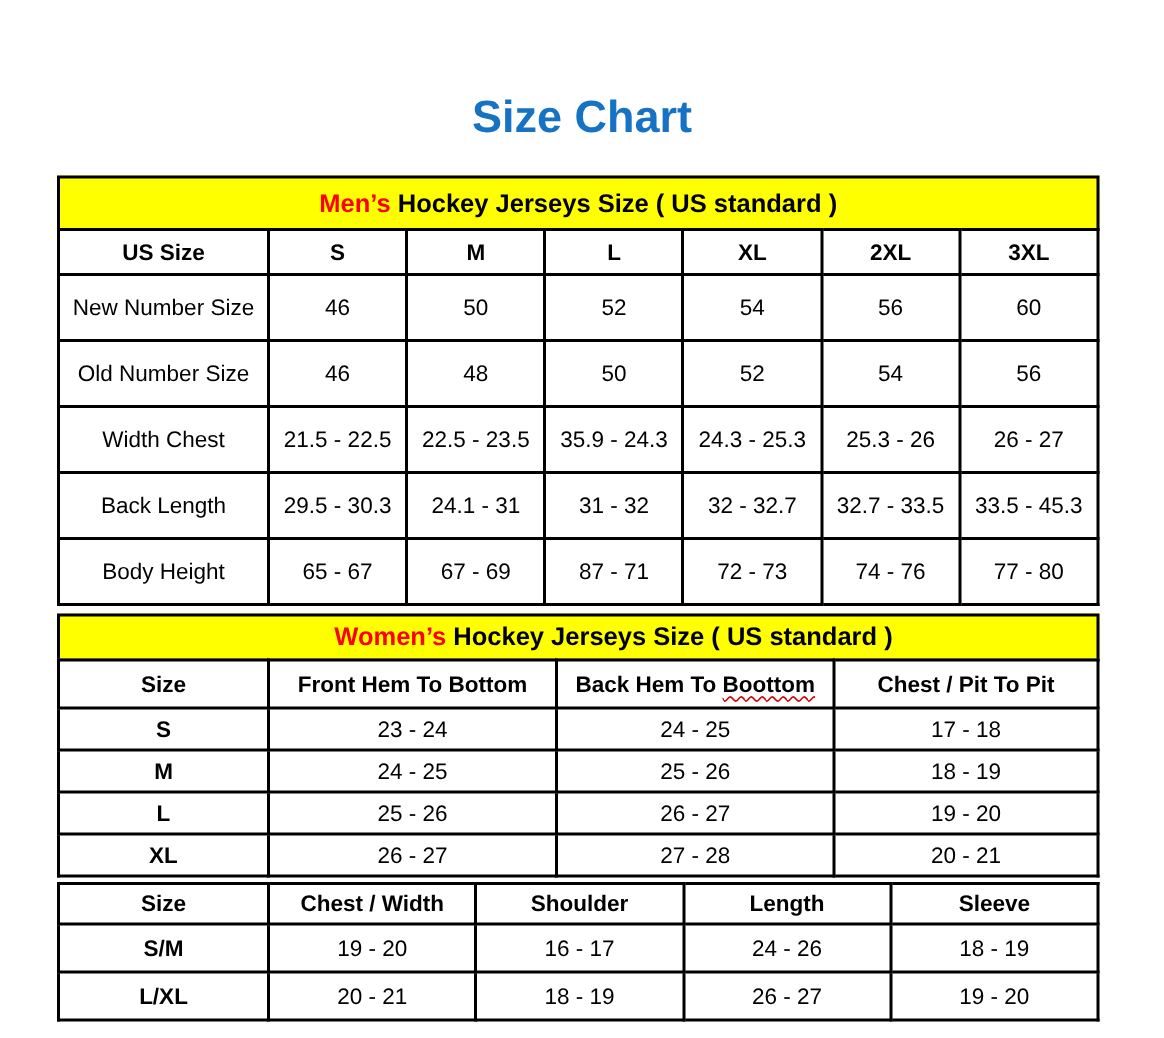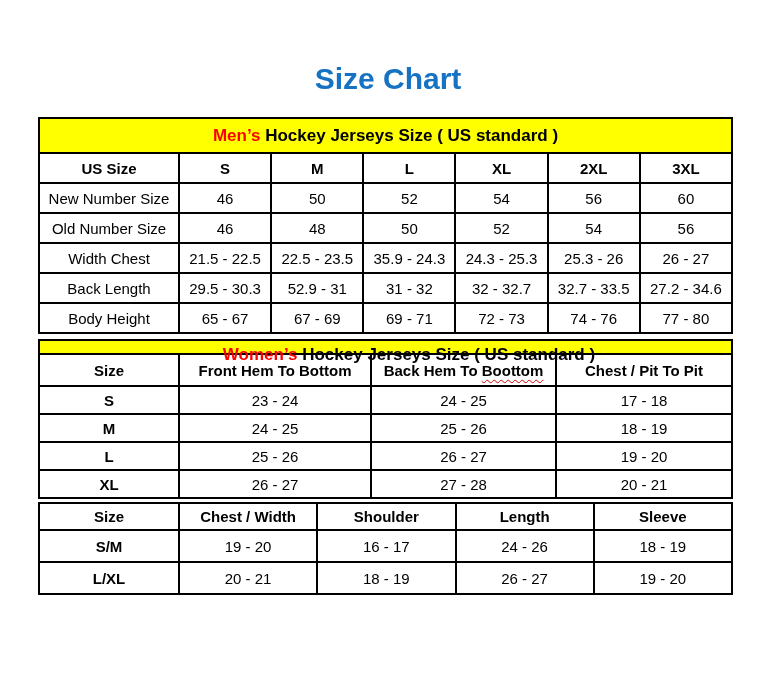--- a/index.html
+++ b/index.html
@@ -28,21 +28,21 @@
 
   .band {
     border: 2px solid #000;
     background: #FFFF00;
     text-align: center;
     font-weight: 700;
     font-size: 17px;
     color: #000;
   }
   .band-mens   { height: 37px; line-height: 33px; text-align: center; }
-  .band-womens { height: 16px; line-height: 28px; padding-left: 47px; }
+  .band-womens { height: 32px; line-height: 28px; padding-left: 47px; }
   .band-youth  { height: 28px; line-height: 24px; }
   .band .accent { color: #FF0000; }
 
   table.grid {
     border-collapse: collapse;
     table-layout: fixed;
     width: 695px;
     margin-top: -2px;
     background: #fff;
   }
@@ -52,21 +52,21 @@
     vertical-align: middle;
     padding: 0;
     font-size: 15px;
     overflow: hidden;
   }
   .grid th { font-weight: 700; }
   .grid td { font-weight: 400; }
   .grid td.bold-label { font-weight: 700; }
 
   .mens   tr.head { height: 30px; padding-left: 39px; }
-  .mens   tr.body { height: 30px; }
+  .mens   tr.body { height: 44px; }
   .womens tr.head { height: 32px; }
   .womens tr.body { height: 28px; }
   .youth  tr.head { height: 27px; }
   .youth  tr.body { height: 32px; }
 
   .squiggle {
     text-decoration-line: underline;
     text-decoration-style: wavy;
     text-decoration-color: #D40000;
     text-decoration-thickness: 1px;
@@ -130,31 +130,31 @@
             <td>21.5 - 22.5</td>
             <td>22.5 - 23.5</td>
             <td>35.9 - 24.3</td>
             <td>24.3 - 25.3</td>
             <td>25.3 - 26</td>
             <td>26 - 27</td>
           </tr>
           <tr class="body">
             <td>Back Length</td>
             <td>29.5 - 30.3</td>
-            <td>52.9 - 31</td>
+            <td>24.1 - 31</td>
             <td>31 - 32</td>
             <td>32 - 32.7</td>
             <td>32.7 - 33.5</td>
-            <td>27.2 - 34.6</td>
+            <td>33.5 - 45.3</td>
           </tr>
           <tr class="body">
             <td>Body Height</td>
             <td>65 - 67</td>
             <td>67 - 69</td>
-            <td>69 - 71</td>
+            <td>87 - 71</td>
             <td>72 - 73</td>
             <td>74 - 76</td>
             <td>77 - 80</td>
           </tr>
         </tbody>
       </table>
     </section>
 
     <section class="size-section">
       <div class="band band-womens">

